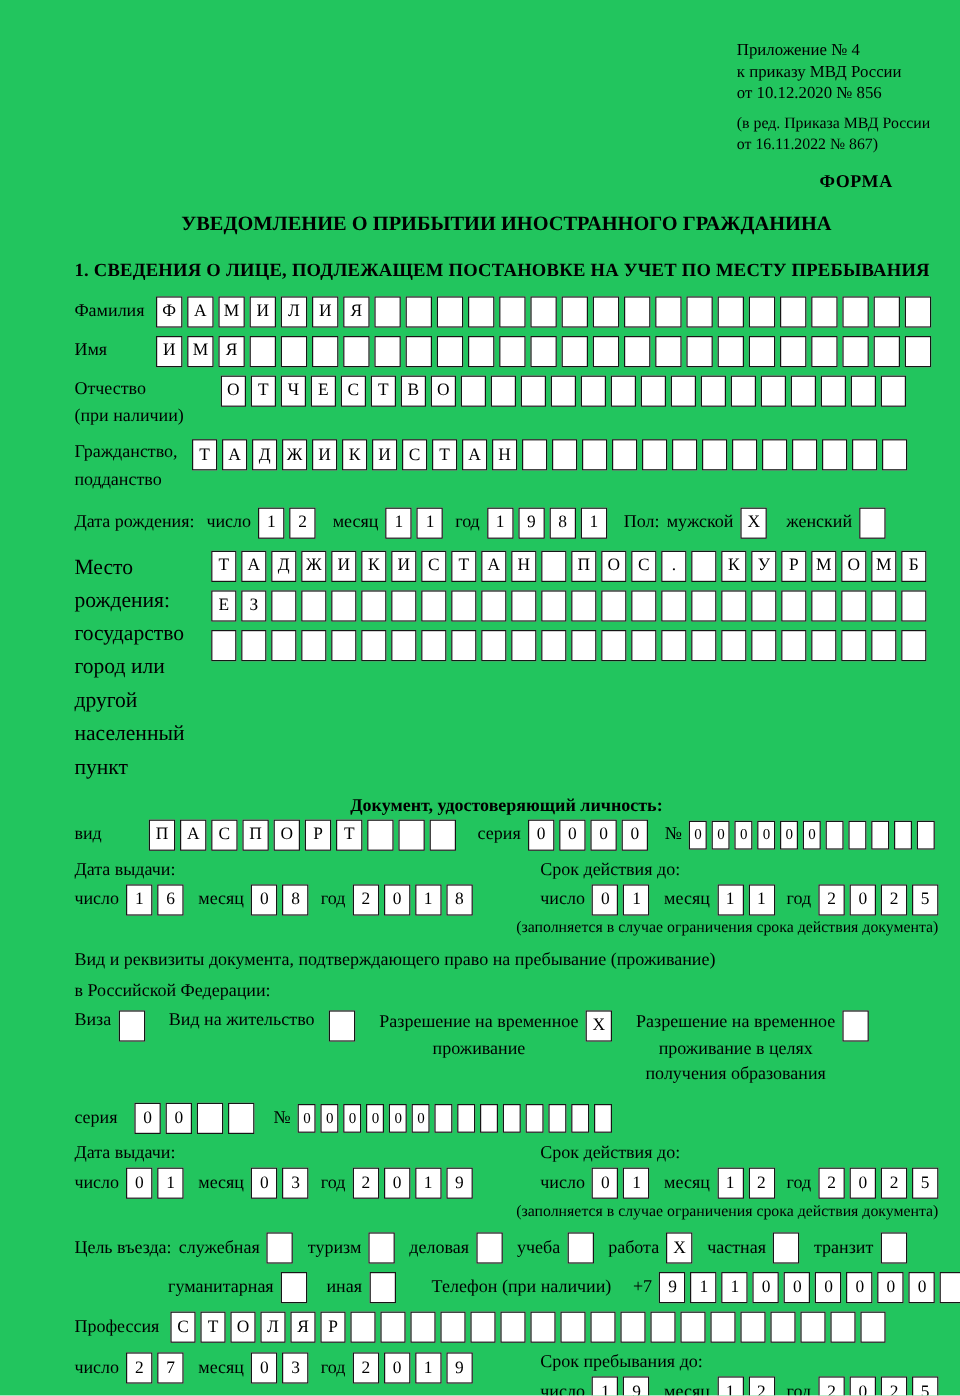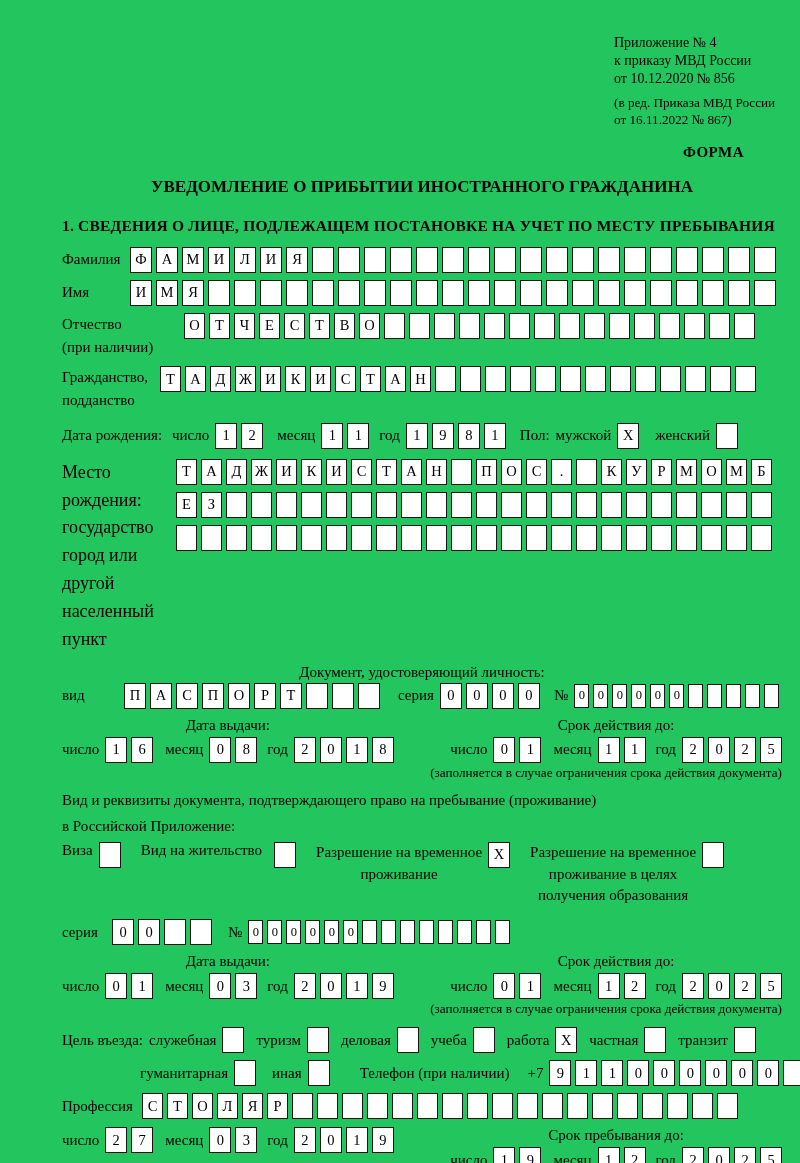--- a/index.html
+++ b/index.html
@@ -18,23 +18,23 @@
   .ai-start{align-items:flex-start;}
   .cells{display:flex;gap:4px;}
   .cells>span,.box{box-sizing:border-box;width:22px;height:26px;border:1.7px solid #161616;
         display:inline-flex;align-items:center;justify-content:center;font-size:14.5px;background:#fff;flex:none;}
   .cells.tight>span{width:21px;}
   .cells.xs>span{width:15px;height:24px;font-size:12.5px;}
   .dl{white-space:nowrap;}
   .flabel{white-space:nowrap;}
   .flabel-block{line-height:1.55;}
   .cellcol{display:flex;flex-direction:column;gap:7px;}
-  .dochead{font-weight:normal;text-align:center;font-size:15px;margin-top:10px;}
+  .dochead{font-weight:bold;text-align:center;font-size:15px;margin-top:10px;}
   .datepair{display:flex;justify-content:space-between;margin-top:8px;}
-  .dp-head{text-align:center;margin-bottom:3px;}
+  .dp-head{text-align:left;margin-bottom:3px;}
   .dp-row{display:flex;align-items:center;gap:6px;}
   .dp-row>*{flex:none;}
   .note{text-align:right;font-size:13.2px;margin-top:2px;}
   .pml{text-align:center;line-height:1.45;display:inline-block;}
   .mt2{margin-top:2px}.mt4{margin-top:4px}.mt10{margin-top:10px}.mt12{margin-top:12px}
   .ml4{margin-left:4px}.ml6{margin-left:6px}.ml8{margin-left:8px}.ml10{margin-left:10px}
   .ml12{margin-left:12px}.ml14{margin-left:14px}.ml24{margin-left:24px}.ml30{margin-left:30px}
   .textline{margin-top:8px;line-height:1.5;}
 </style>
 </head>
@@ -381,21 +381,21 @@
             <span>0</span>
             <span>2</span>
             <span>5</span>
           </span>
       </div>
     </div>
   </div>
   <div class="note">(заполняется в случае ограничения срока действия документа)</div>
 
   <div class="textline">Вид и реквизиты документа, подтверждающего право на пребывание (проживание)</div>
-  <div class="textline" style="margin-top:4px">в Российской Приложение:</div>
+  <div class="textline" style="margin-top:4px">в Российской Федерации:</div>
 
   <div class="frow ai-start mt4">
     <span class="dl">Виза</span>
     <span class="box"></span>
     <span class="dl ml14">Вид на жительство</span>
     <span class="box ml6"></span>
     <span class="pml ml14">
       <div>Разрешение на временное</div>
       <div>проживание</div>
     </span>

